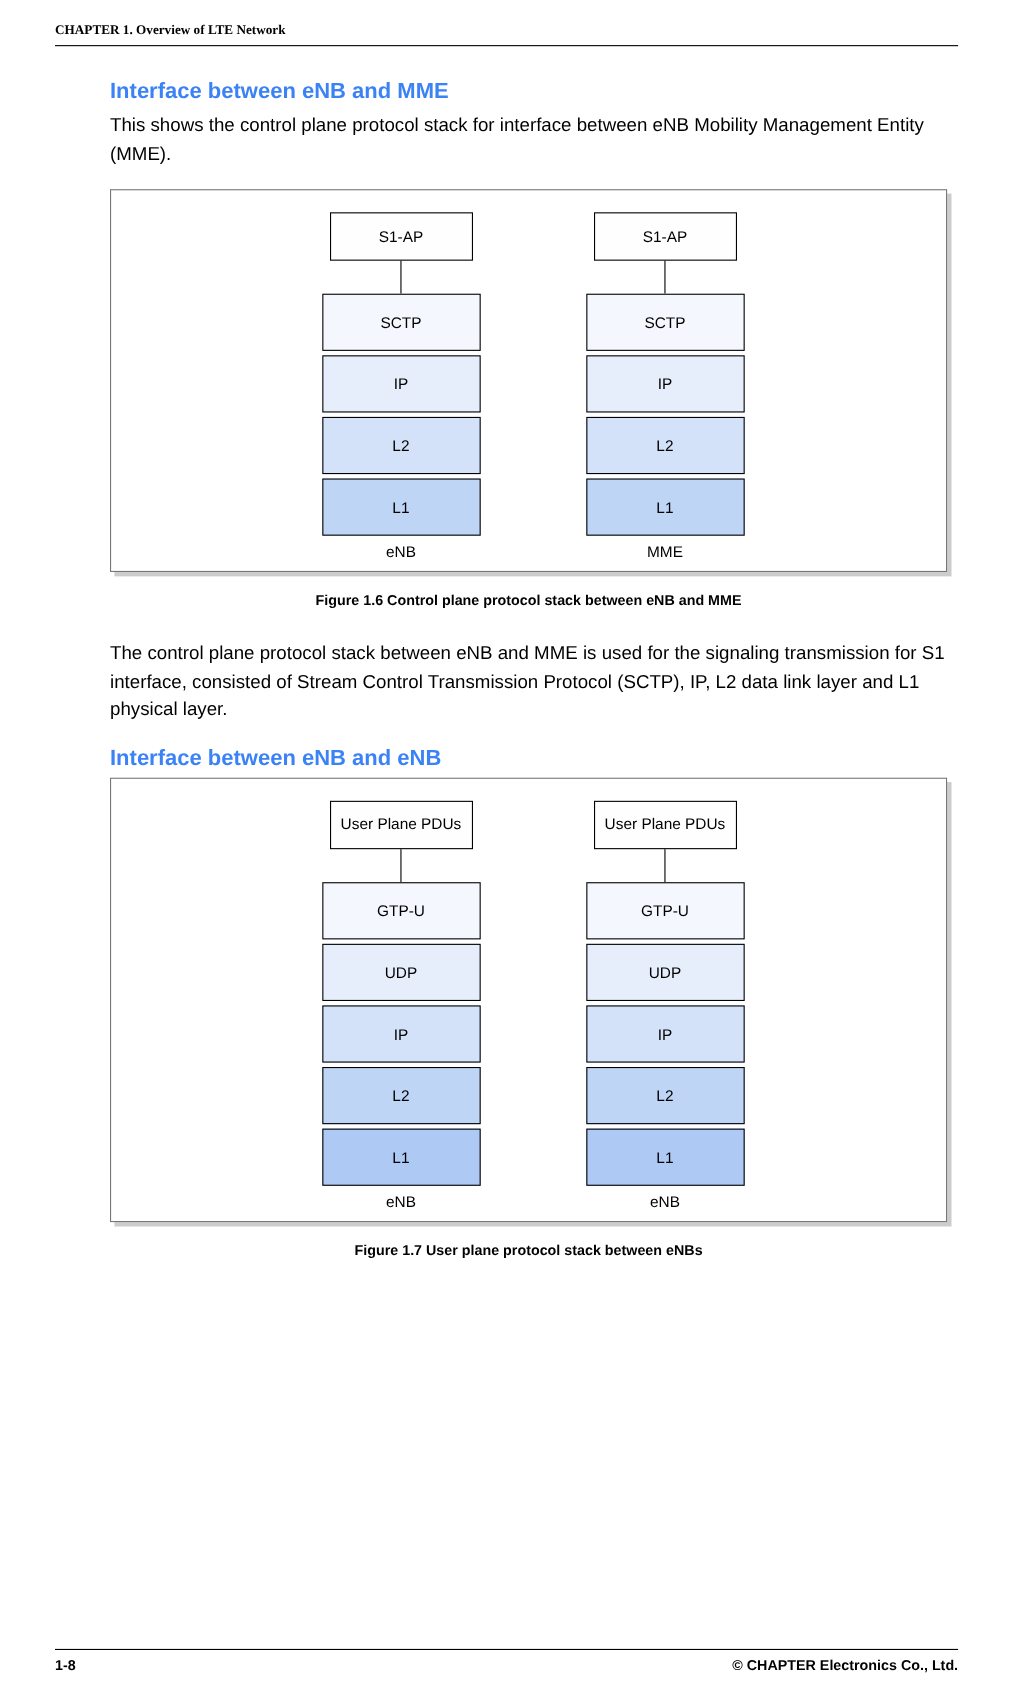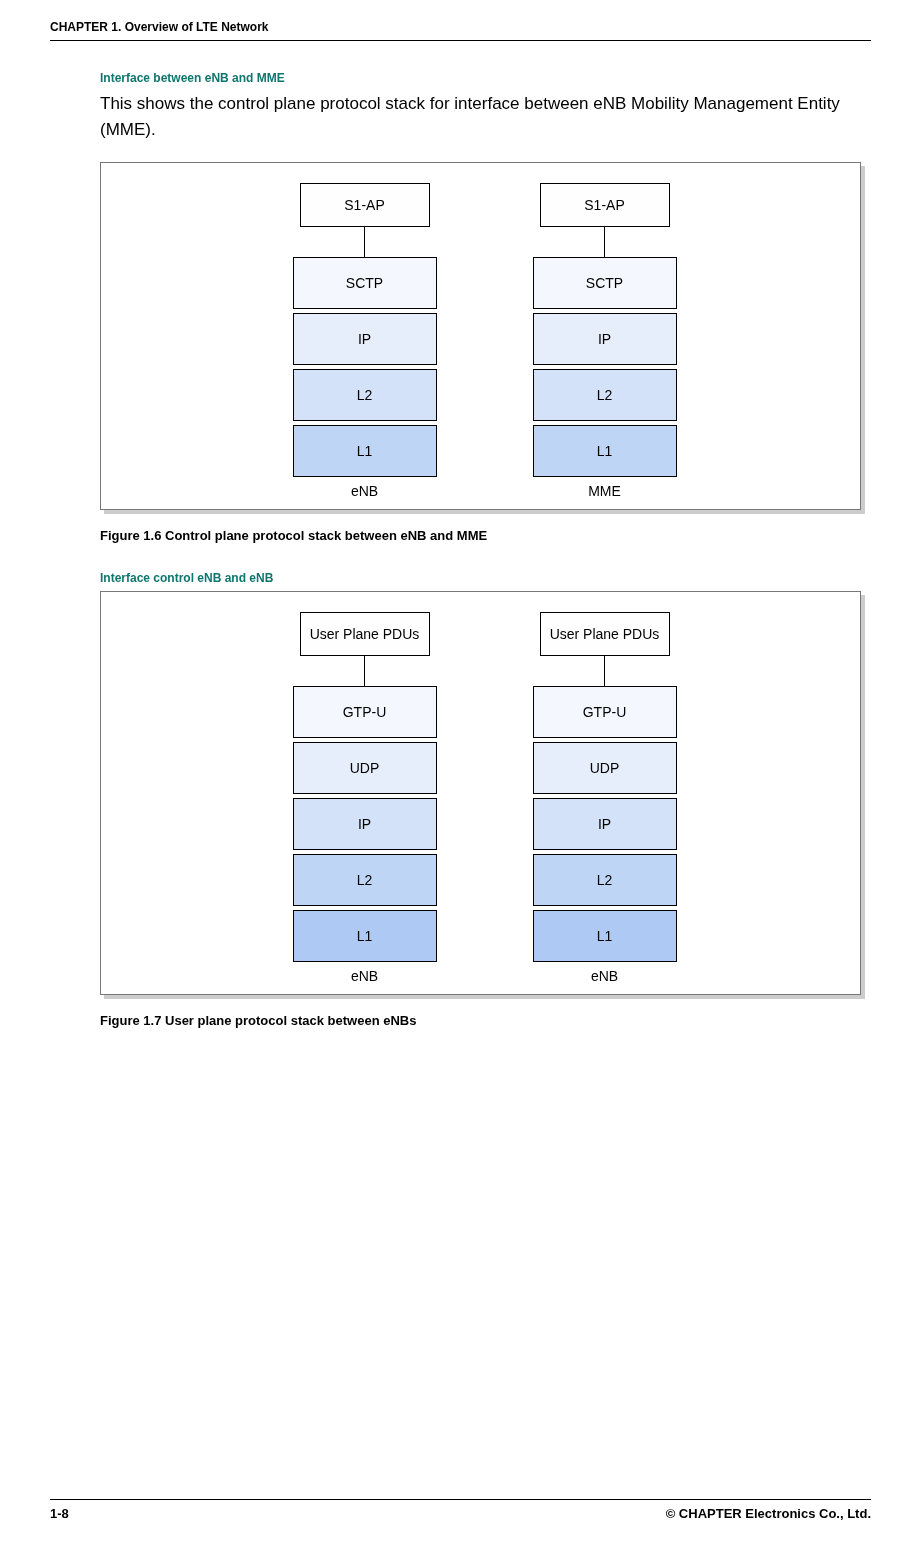--- a/index.html
+++ b/index.html
@@ -11,28 +11,29 @@
     height: 1551px;
     position: relative;
     padding: 20px 50px 20px 50px;
   }
   .chapter-header {
     font-size: 12px;
     font-weight: bold;
     border-bottom: 1px solid #000;
     padding-bottom: 6px;
     margin-bottom: 30px;
+    font-family: Liberation Serif, serif;
   }
   .content {
     padding-left: 50px;
     padding-right: 10px;
   }
   .section-title {
-    color: #0f766e;
-    font-size: 12px;
+    color: #3b82f6;
+    font-size: 20px;
     font-weight: bold;
     margin-bottom: 6px;
   }
   .body-text {
     font-family: Liberation Sans, sans-serif;
     font-size: 17px;
     line-height: 1.5;
     margin-bottom: 20px;
   }
   .figure-frame {
@@ -78,21 +79,21 @@
     background: #000;
   }
   .gap-sm { height: 4px; }
   .node-label {
     font-size: 14px;
     margin-top: 6px;
   }
   .figure-caption {
     font-size: 13px;
     font-weight: bold;
-    text-align: left;
+    text-align: center;
     margin-bottom: 28px;
   }
   .footer {
     position: absolute;
     bottom: 30px;
     left: 50px;
     right: 50px;
     border-top: 1px solid #000;
     padding-top: 6px;
     display: flex;
@@ -140,22 +141,23 @@
       <div class="gap-sm"></div>
       <div class="proto-box sh3">L2</div>
       <div class="gap-sm"></div>
       <div class="proto-box sh4">L1</div>
       <div class="node-label">MME</div>
     </div>
   </div>
 
   <div class="figure-caption">Figure 1.6    Control plane protocol stack between eNB and MME</div>
 
+  <div class="body-text">The control plane protocol stack between eNB and MME is used for the signaling transmission for S1 interface, consisted of Stream Control Transmission Protocol (SCTP), IP, L2 data link layer and L1 physical layer.</div>
 
-  <div class="section-title">Interface control eNB and eNB</div>
+  <div class="section-title">Interface between eNB and eNB</div>
 
   <div class="figure-frame">
     <div class="stack-col">
       <div class="proto-box-sm sh0">User Plane PDUs</div>
       <div class="connector"></div>
       <div class="proto-box sh1">GTP-U</div>
       <div class="gap-sm"></div>
       <div class="proto-box sh2">UDP</div>
       <div class="gap-sm"></div>
       <div class="proto-box sh3">IP</div>

